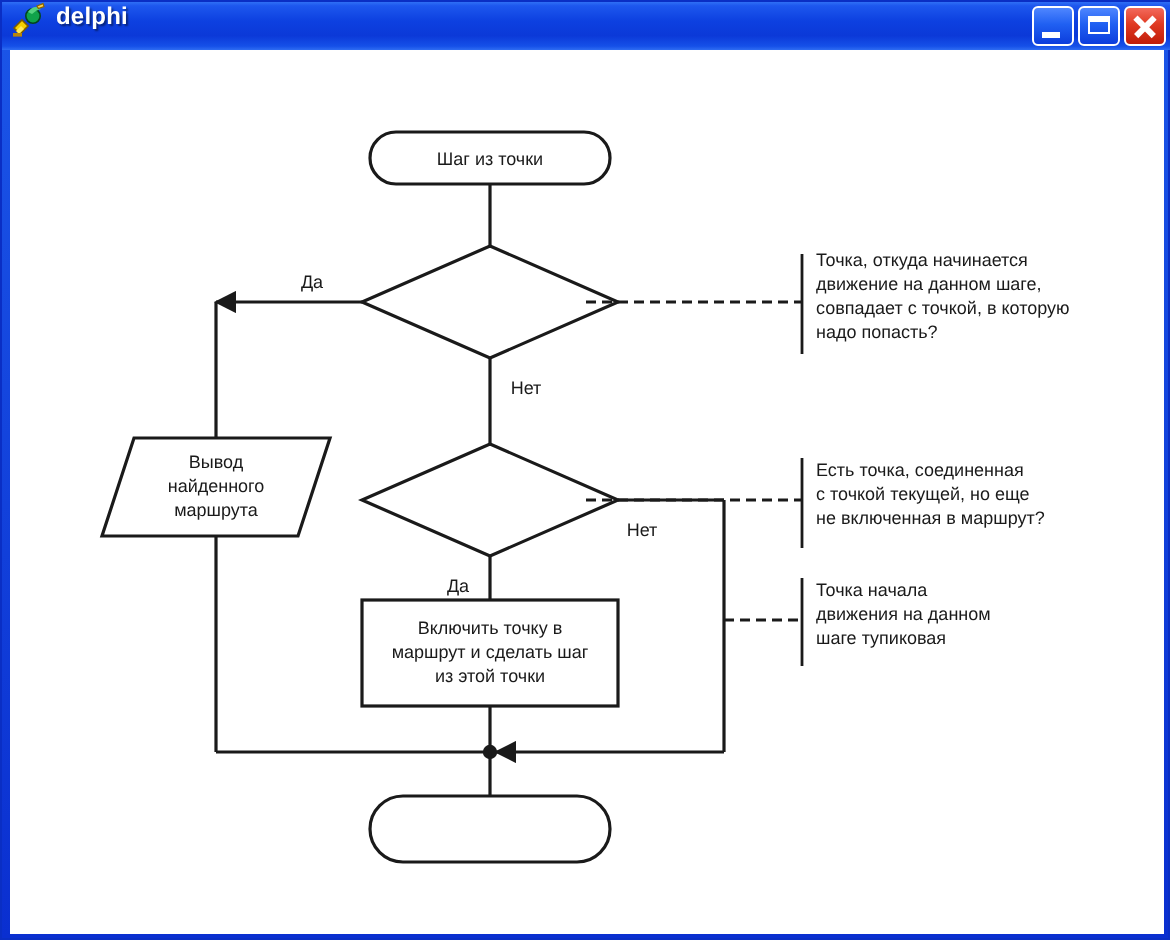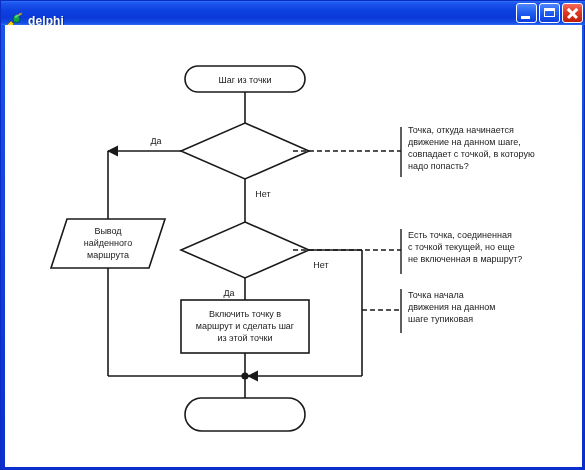--- a/index.html
+++ b/index.html
@@ -35,21 +35,20 @@
     background: linear-gradient(180deg,
        #2f6ff5 0%, #1d57ee 8%, #0d40e0 40%,
        #0b39d8 70%, #1550e8 92%, #2e6df2 100%);
     overflow: hidden;
   }
   #titlebar-left {
     position: absolute;
     left: 4px; top: 0;
     height: 40px;
     display: flex;
-    align-items: center;
     gap: 5px;
   }
   #app-icon {
     width: 18px; height: 18px;
     position: relative;
     flex: none;
   }
   #title-text {
     color: #ffffff;
     font-size: 12px;

